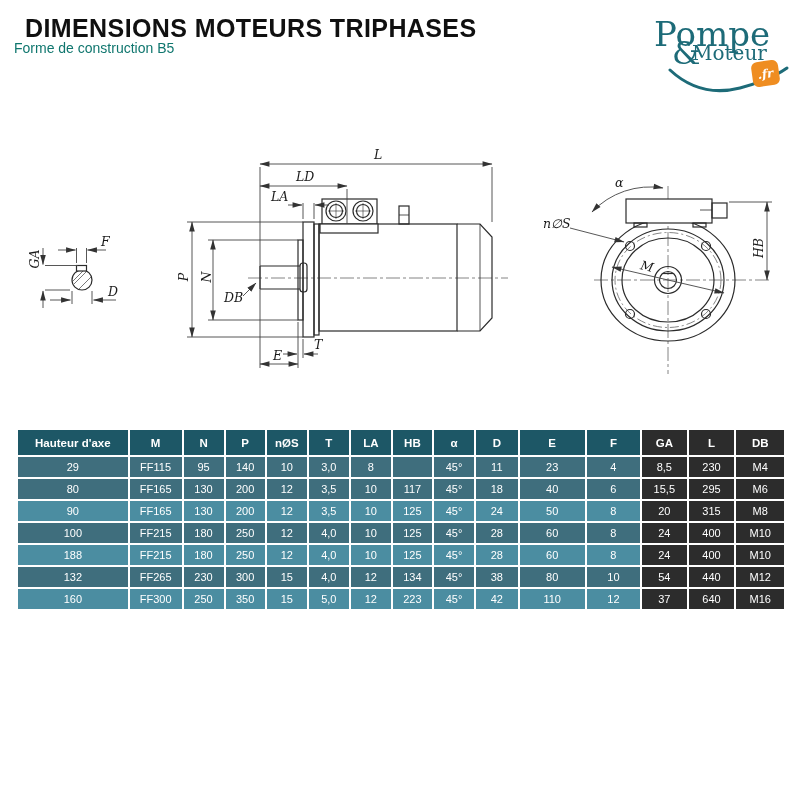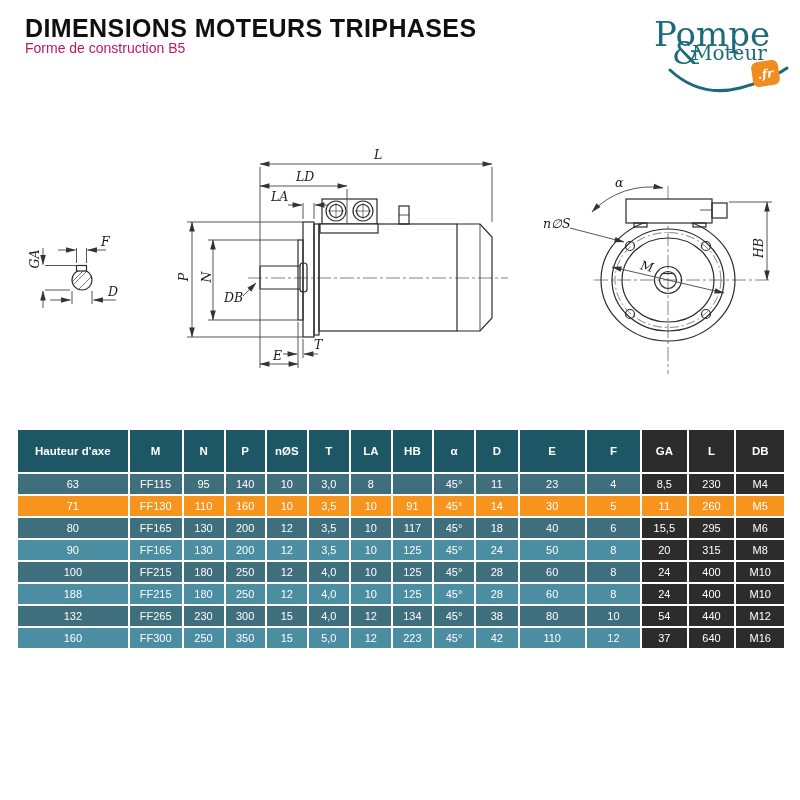--- a/index.html
+++ b/index.html
@@ -5,39 +5,39 @@
   :root{
     --header-bg:#1d5766; --row-light:#4b8da1; --row-dark:#3f6e7d;
     --hl:#f7941e; --dark-col:#2c2c2c; --teal:#1d6b78; --badge:#ef8d21;
   }
   *{margin:0;padding:0;box-sizing:border-box}
   html,body{background:#fff}
   #page{position:relative;width:800px;height:800px;background:#ffffff;overflow:hidden;
          font-family:"Liberation Sans",sans-serif}
   .title{position:absolute;left:25px;top:14px;font-size:25px;font-weight:800;
          letter-spacing:.4px;color:#101010}
-  .subtitle{position:absolute;left:25px;top:40px;font-size:14px;color:#be185d}
+  .subtitle{position:absolute;left:14px;top:40px;font-size:14px;color:#0f766e}
   
   .logo{position:absolute;left:640px;top:8px;width:155px;height:90px;color:var(--teal);
         font-family:"DejaVu Serif",serif}
   .logo .w1{position:absolute;left:14px;top:6px;font-size:34px;}
   .logo .amp{position:absolute;left:32px;top:26px;font-size:32px;}
   .logo .w2{position:absolute;left:52px;top:33px;font-size:20px;}
   .logo svg{position:absolute;left:0;top:0}
   .badge{position:absolute;left:112px;top:53px;width:27px;height:25px;background:var(--badge);
          border-radius:6px;transform:rotate(-8deg);display:flex;align-items:center;
          justify-content:center;color:#fff;font-style:italic;font-weight:bold;font-size:12px}
   
   #drawing{position:absolute;left:0;top:100px;width:800px;height:320px}
   .dimlabel{font-family:"DejaVu Serif",serif;font-style:italic;font-size:12.5px;fill:#1a1a1a}
   
   #dims-table{position:absolute;left:16px;top:428px;width:770px;border-collapse:separate;
         border-spacing:2px;background:#fff;table-layout:fixed}
   #dims-table th{background:var(--header-bg);color:#fff;font-size:11.5px;font-weight:700;
-        height:42px;text-align:center;vertical-align:middle;padding:0 1px}
+        height:25px;text-align:center;vertical-align:middle;padding:0 1px}
   #dims-table td{color:#fff;font-size:11px;height:20px;text-align:center;vertical-align:middle;
         padding:0 1px;font-weight:400}
   #dims-table th.dark-col{background:var(--dark-col)}
   tr.row-light td{background:var(--row-light)}
   tr.row-dark td{background:var(--row-dark)}
   tr.row-light td.dark-col, tr.row-dark td.dark-col{background:var(--dark-col)}
   tr.row-hl td{background:var(--hl)}
 </style>
 </head>
 <body>
@@ -248,52 +248,35 @@
           <th>D</th>
           <th>E</th>
           <th>F</th>
           <th class="dark-col">GA</th>
           <th class="dark-col">L</th>
           <th class="dark-col">DB</th>
         </tr>
       </thead>
     <tbody>
         <tr class="row-dark">
-          <td>63</td>
+          <td>29</td>
           <td>FF115</td>
           <td>95</td>
           <td>140</td>
           <td>10</td>
           <td>3,0</td>
           <td>8</td>
           <td></td>
           <td>45°</td>
           <td>11</td>
           <td>23</td>
           <td>4</td>
           <td class="dark-col">8,5</td>
           <td class="dark-col">230</td>
           <td class="dark-col">M4</td>
-        </tr>
-        <tr class="row-hl">
-          <td>71</td>
-          <td>FF130</td>
-          <td>110</td>
-          <td>160</td>
-          <td>10</td>
-          <td>3,5</td>
-          <td>10</td>
-          <td>91</td>
-          <td>45°</td>
-          <td>14</td>
-          <td>30</td>
-          <td>5</td>
-          <td>11</td>
-          <td>260</td>
-          <td>M5</td>
         </tr>
         <tr class="row-dark">
           <td>80</td>
           <td>FF165</td>
           <td>130</td>
           <td>200</td>
           <td>12</td>
           <td>3,5</td>
           <td>10</td>
           <td>117</td>

